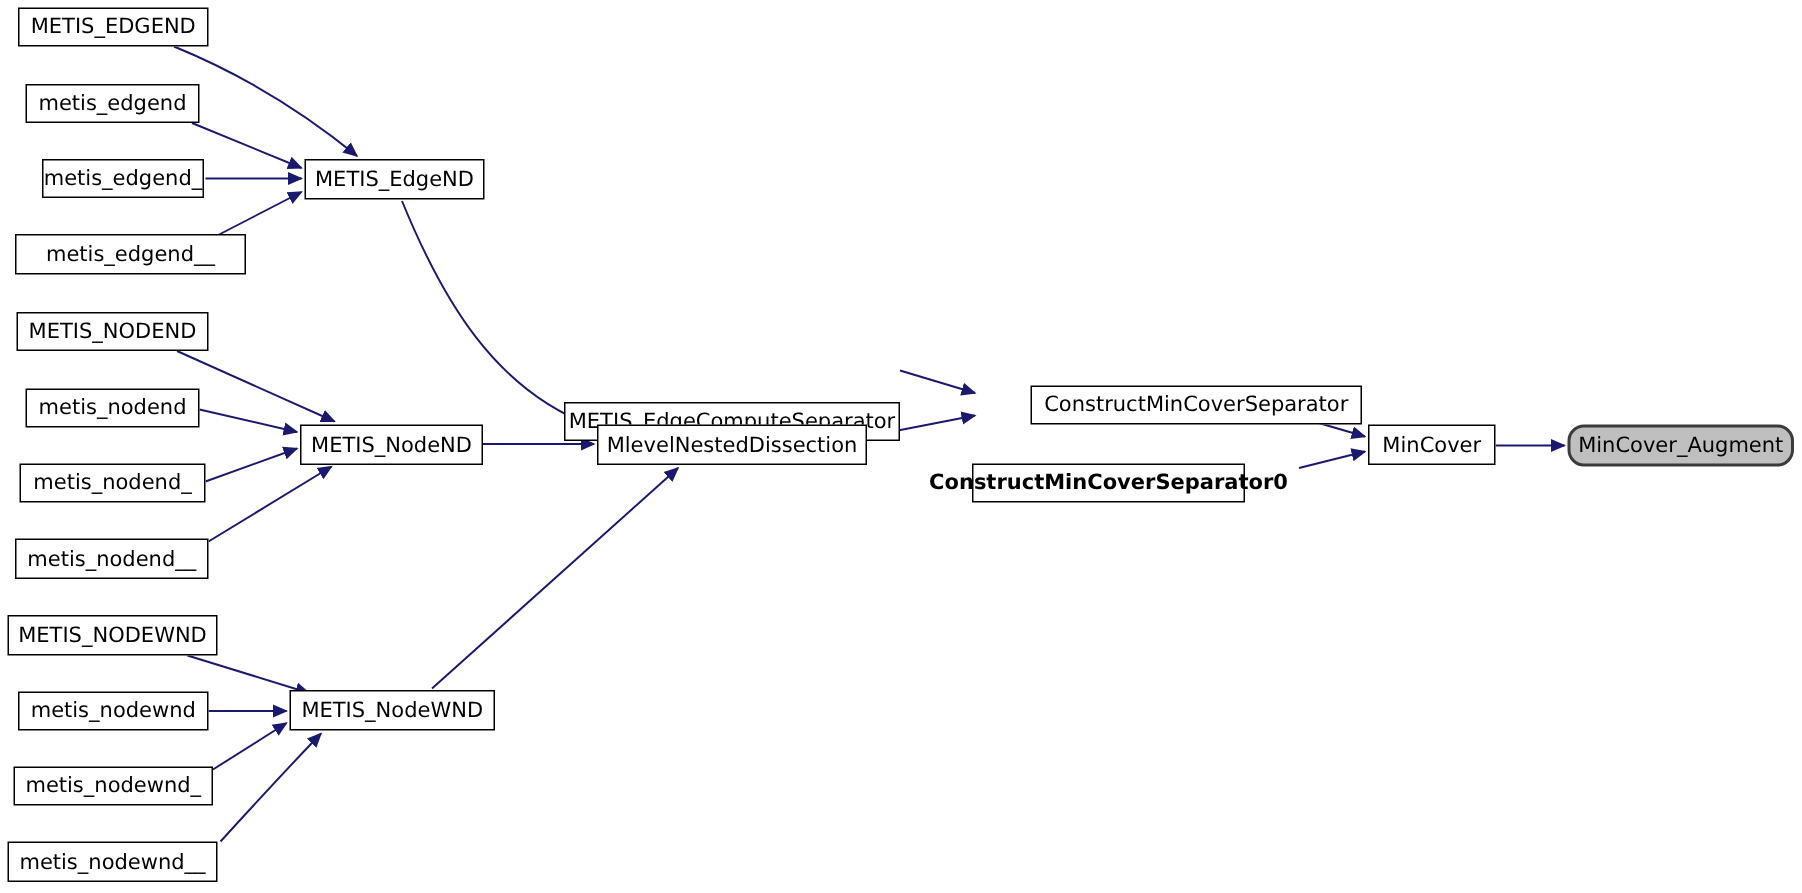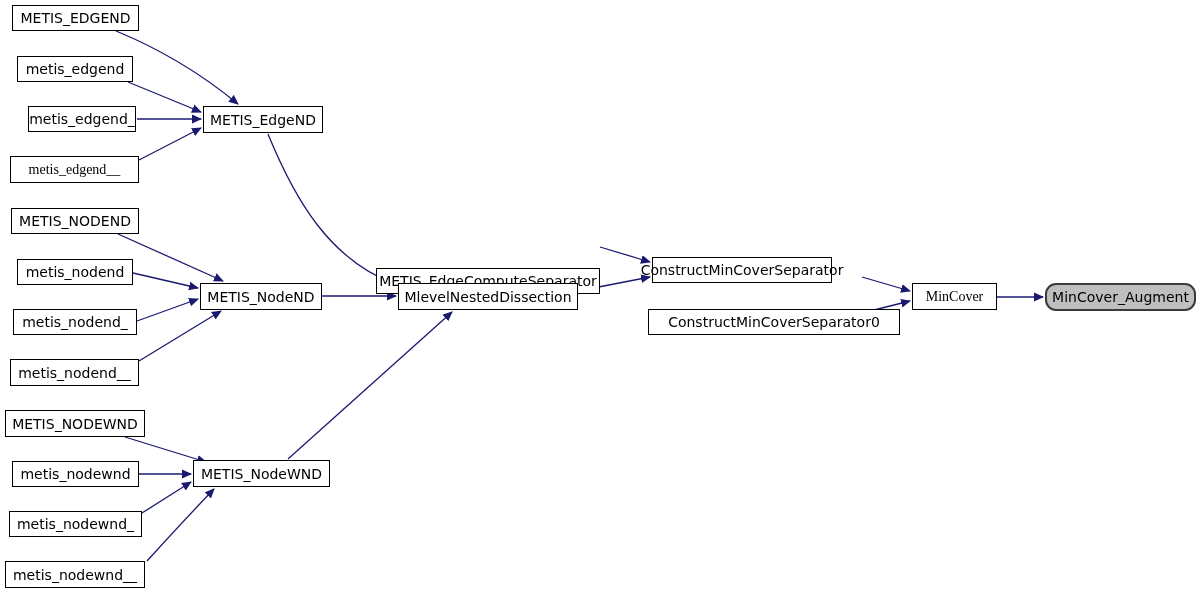--- a/index.html
+++ b/index.html
@@ -75,32 +75,32 @@
         <path d="M578,291 L650,277" class="edge" stroke="#191970" marker-end="url(#arrowhead)"></path>
         <path d="M862,277 L910,291" class="edge" stroke="#191970" marker-end="url(#arrowhead)"></path>
         <path d="M866,312 L910,301" class="edge" stroke="#191970" marker-end="url(#arrowhead)"></path>
         <path d="M997,297 L1043,297" class="edge" stroke="#191970" marker-end="url(#arrowhead)"></path>
       </g>
   </svg>
   <div id="nodes-layer">
       <div class="node" style="left: 12px; top: 5px; width: 127px; height: 26px;">METIS_EDGEND</div>
       <div class="node" style="left: 17px; top: 56px; width: 116px; height: 26px;">metis_edgend</div>
       <div class="node" style="left: 28px; top: 106px; width: 108px; height: 26px;">metis_edgend_</div>
-      <div class="node" style="left: 10px; top: 156px; width: 129px; height: 27px; font-family: Liberation Serif, serif;">metis_edgend__</div>
+      <div class="node" style="left: 10px; top: 156px; width: 154px; height: 27px;">metis_edgend__</div>
       <div class="node" style="left: 203px; top: 106px; width: 120px; height: 27px;">METIS_EdgeND</div>
       <div class="node" style="left: 11px; top: 208px; width: 128px; height: 26px;">METIS_NODEND</div>
       <div class="node" style="left: 17px; top: 259px; width: 116px; height: 26px;">metis_nodend</div>
       <div class="node" style="left: 13px; top: 309px; width: 124px; height: 26px;">metis_nodend_</div>
       <div class="node" style="left: 10px; top: 359px; width: 129px; height: 27px;">metis_nodend__</div>
       <div class="node" style="left: 200px; top: 283px; width: 122px; height: 27px;">METIS_NodeND</div>
       <div class="node" style="left: 5px; top: 410px; width: 140px; height: 27px;">METIS_NODEWND</div>
       <div class="node" style="left: 12px; top: 461px; width: 127px; height: 26px;">metis_nodewnd</div>
       <div class="node" style="left: 9px; top: 511px; width: 133px; height: 26px;">metis_nodewnd_</div>
       <div class="node" style="left: 5px; top: 561px; width: 140px; height: 27px;">metis_nodewnd__</div>
       <div class="node" style="left: 193px; top: 460px; width: 137px; height: 27px;">METIS_NodeWND</div>
       <div class="node" style="left: 376px; top: 232px; width: 224px; height: 26px; margin-top: 36px;">METIS_EdgeComputeSeparator</div>
       <div class="node" style="left: 398px; top: 283px; width: 180px; height: 27px;">MlevelNestedDissection</div>
-      <div class="node" style="left: 652px; top: 257px; width: 180px; height: 26px;">ConstructMinCoverSeparator</div>
-      <div class="node" style="left: 648px; top: 309px; width: 252px; height: 26px;">ConstructMinCoverSeparator0</div>
-      <div class="node" style="left: 912px; top: 283px; width: 85px; height: 27px; font-family: Liberation Serif, serif;">MinCover</div>
+      <div class="node" style="left: 687px; top: 257px; width: 221px; height: 26px;">ConstructMinCoverSeparator</div>
+      <div class="node" style="left: 648px; top: 309px; width: 182px; height: 26px; font-weight: bold;">ConstructMinCoverSeparator0</div>
+      <div class="node" style="left: 912px; top: 283px; width: 85px; height: 27px;">MinCover</div>
       <div class="node highlighted" style="left: 1045px; top: 283px; width: 151px; height: 28px; border-radius: 11px;">MinCover_Augment</div>
     </div>
 </div>
 
 </body></html>

